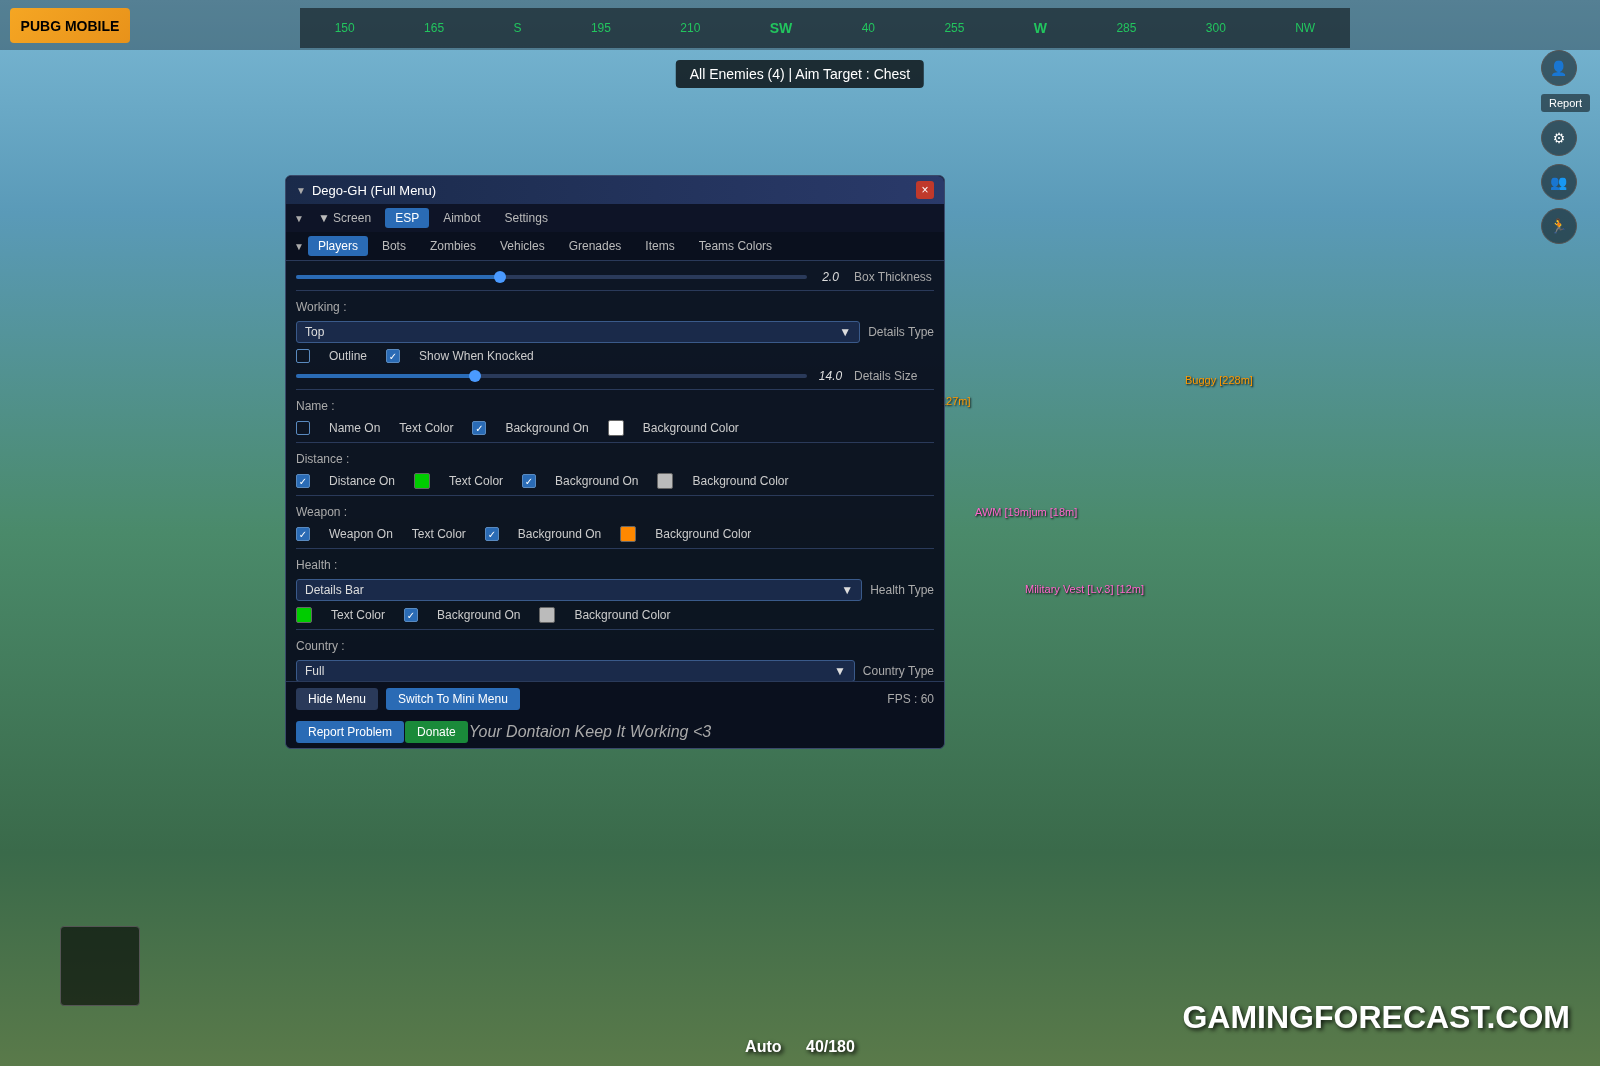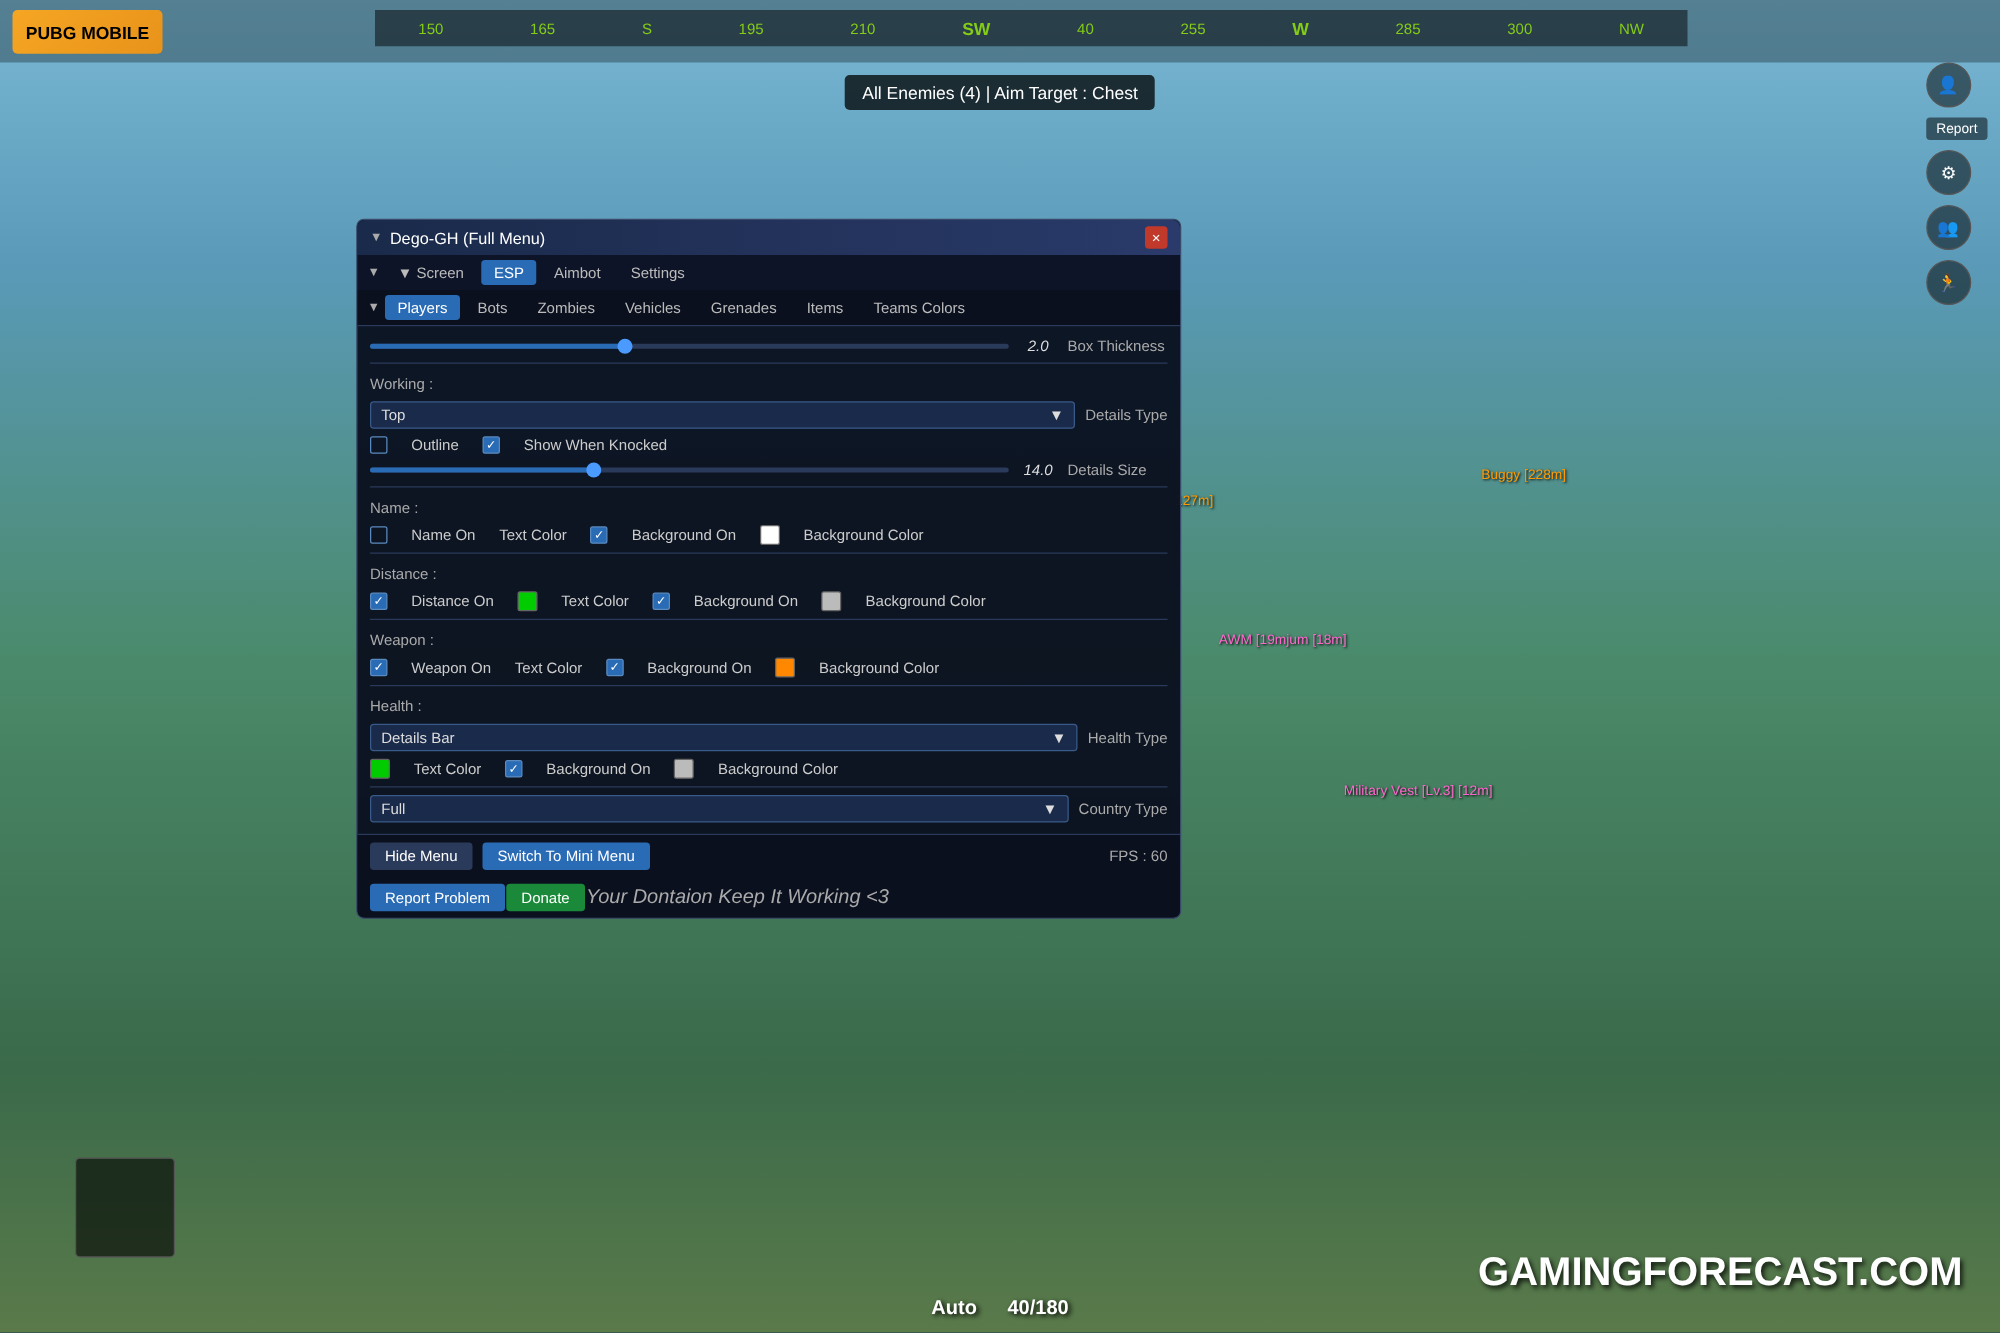--- a/index.html
+++ b/index.html
@@ -30,26 +30,26 @@
       z-index: 2;
       display: flex;
       align-items: center;
     }
 
     .compass-bar {
       position: absolute;
       top: 8px;
       left: 300px;
       right: 250px;
-      height: 29px;
+      height: 40px;
       background: rgba(0,0,0,0.5);
       display: flex;
       align-items: center;
       justify-content: space-around;
-      color: #84cc16;
+      color: #22c55e;
       font-size: 12px;
       z-index: 3;
     }
 
     .pubg-logo {
       position: absolute;
       top: 8px;
       left: 10px;
       width: 120px;
       height: 35px;
@@ -488,21 +488,21 @@
   <div class="hud-icon">🏃</div>
 </div>
 
 <div class="enemies-tooltip">
   <span>All Enemies (4) | Aim Target : Chest</span>
 </div>
 
 <div class="game-label" style="left:1185px;top:374px;">Buggy [228m]</div>
 <div class="game-label" style="left:940px;top:395px;">127m]</div>
 <div class="game-label-pink" style="left:975px;top:506px;">AWM [19mjum [18m]</div>
-<div class="game-label-pink" style="left:1075px;top:583px;margin-top:44px;">Military Vest [Lv.3] [12m]</div>
+<div class="game-label-pink" style="left:1025px;top:583px;">Military Vest [Lv.3] [12m]</div>
 
 <div class="ammo-bar">
   <span>Auto</span>
   <span style="margin-left:20px;">40/180</span>
 </div>
 
 <div class="mini-map"></div>
 
 <div class="watermark">GAMINGFORECAST.COM</div>
 
@@ -643,20 +643,23 @@
       <div class="color-swatch swatch-green"></div>
       <span class="checkbox-label">Text Color</span>
       <div class="checkbox checked"></div>
       <span class="checkbox-label">Background On</span>
       <div class="color-swatch swatch-lightgray"></div>
       <span class="checkbox-label">Background Color</span>
     </div>
 
     <hr class="section-separator">
 
+    <div class="section-label">
+      <span>Country :</span>
+    </div>
 
     <div class="dropdown-row">
       <div class="dropdown">
         <span>Full</span>
         <span>▼</span>
       </div>
       <span class="dropdown-label">Country Type</span>
     </div>
 
   </div>

